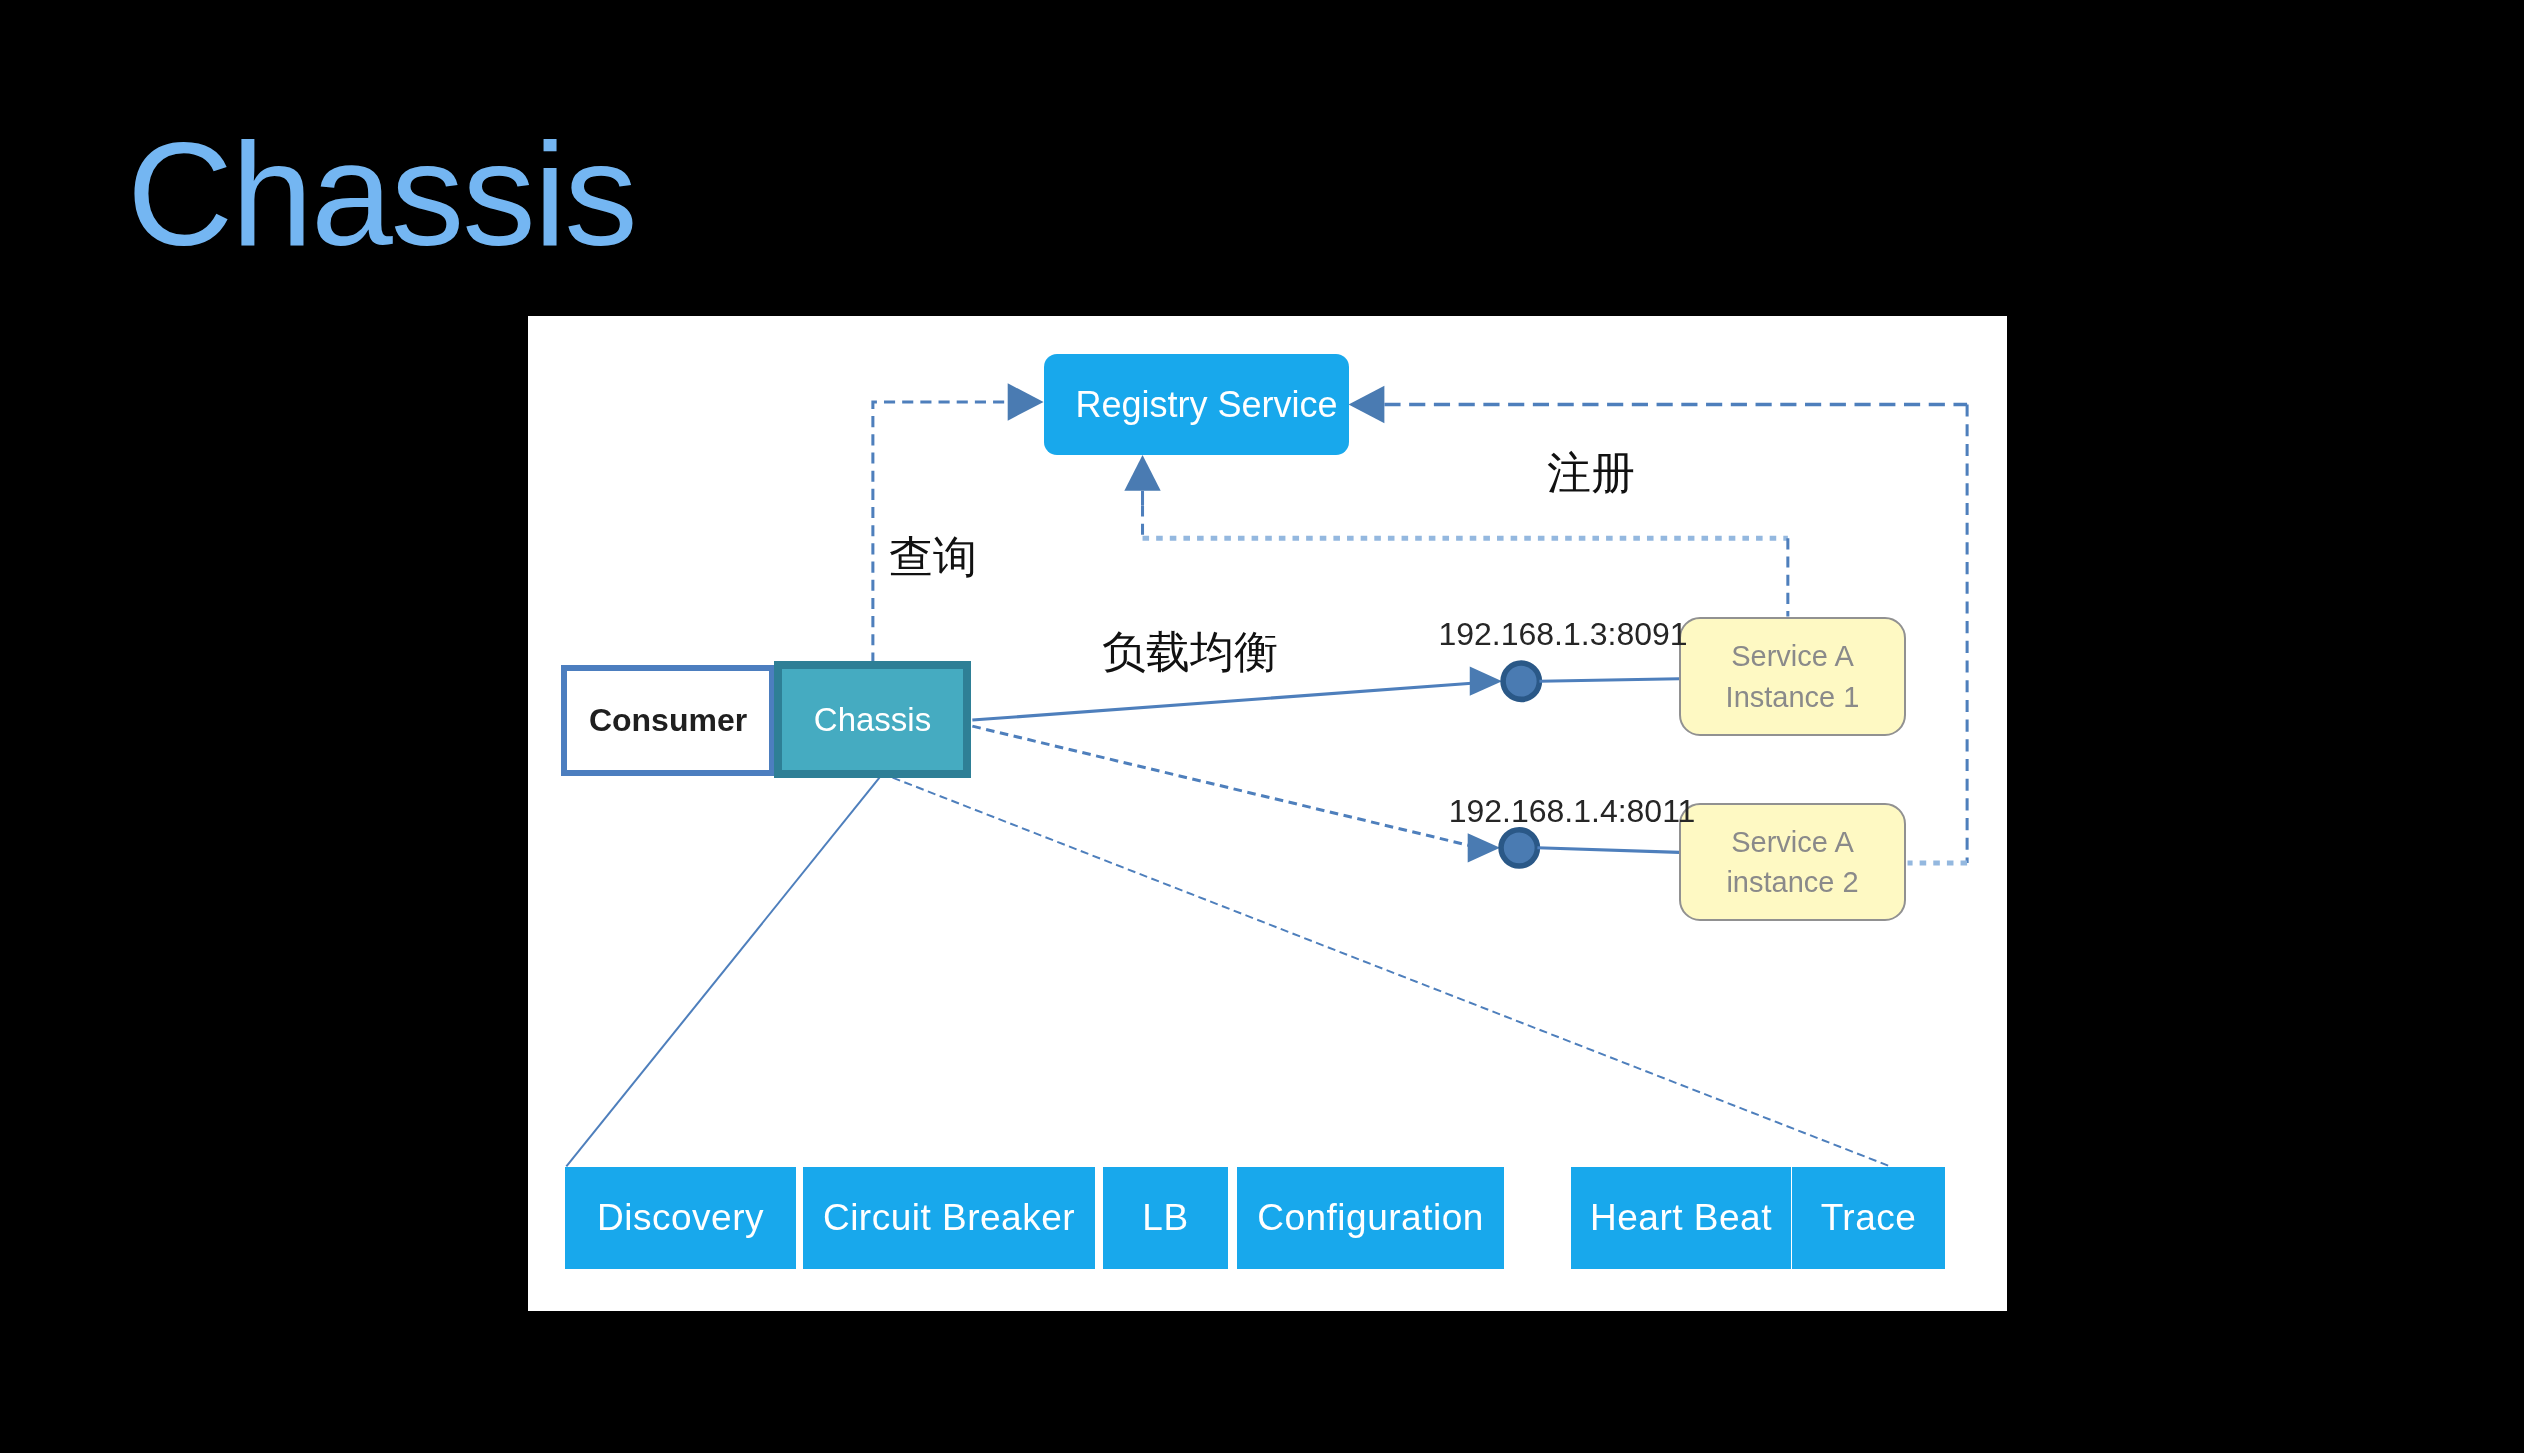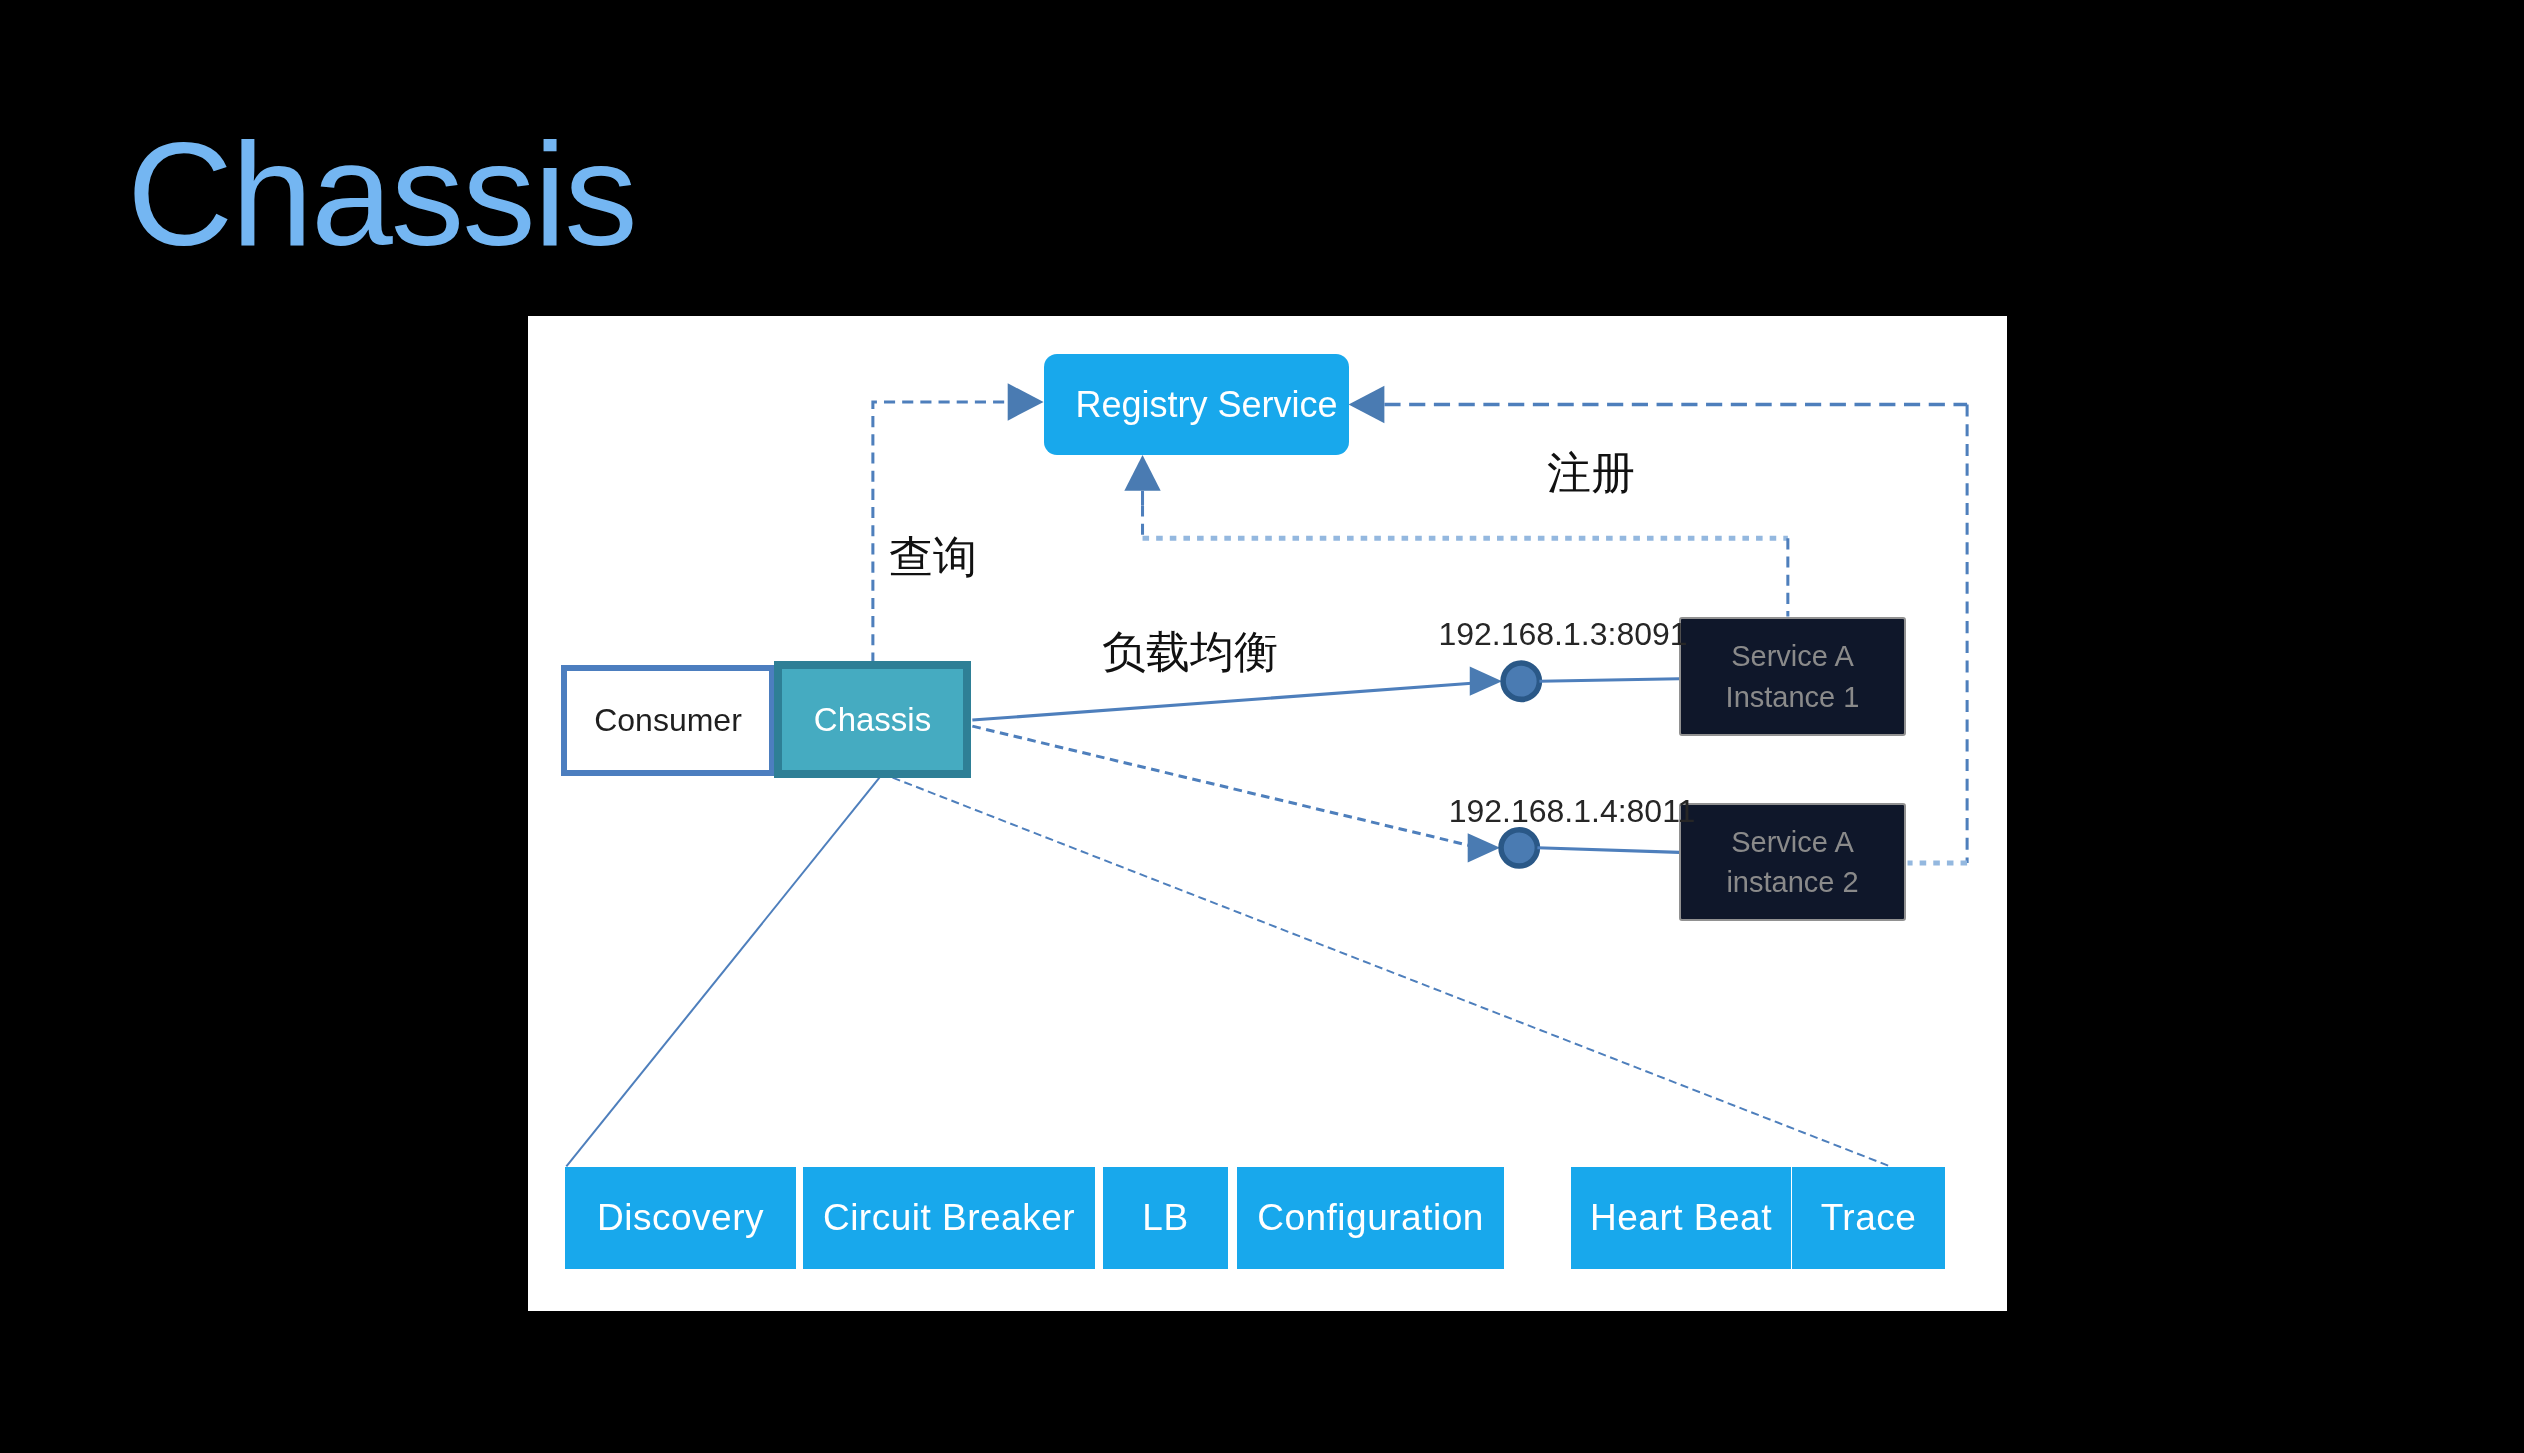--- a/index.html
+++ b/index.html
@@ -17,28 +17,28 @@
     background:#ffffff;
   }
   .canvas svg{position:absolute;left:0;top:0;}
   .box{position:absolute;display:flex;align-items:center;justify-content:center;box-sizing:border-box;text-align:center;}
   .registry{
     left:516px;top:38px;width:305px;height:101px;border-radius:13px;
     background:#18a8ec;color:#fff;font-size:36px;font-weight:400;padding-left:20px;
   }
   .consumer{
     left:33px;top:349px;width:214px;height:111px;background:#fff;
-    border:6px solid #4c7ebf;color:#1f1f1f;font-size:32px;
+    border:6px solid #4c7ebf;color:#1f1f1f;font-size:32px;font-weight:bold;
   }
   .chassis{
     left:246px;top:345px;width:197px;height:117px;background:#45abc1;
     border:8.6px solid #2e7f96;color:#fff;font-size:33px;
   }
   .instance{
-    width:227px;background:#0f172a;border:2.5px solid #919191;border-radius:3px;
+    width:227px;background:#fef9c3;border:2.5px solid #919191;border-radius:21px;
     color:#8a8a8a;font-size:29px;line-height:1.38;
   }
   .instance1{left:1151px;top:301px;height:119px;}
   .instance2{left:1151px;top:487px;height:118px;}
   .component{
     top:851px;height:102px;background:#18a8ec;color:#fff;
     font-size:37px;font-weight:400;letter-spacing:0.5px;
   }
   .lbl{position:absolute;white-space:nowrap;transform:translate(-50%,-50%);}
   .lbl-cn{font-size:44px;color:#111;}

